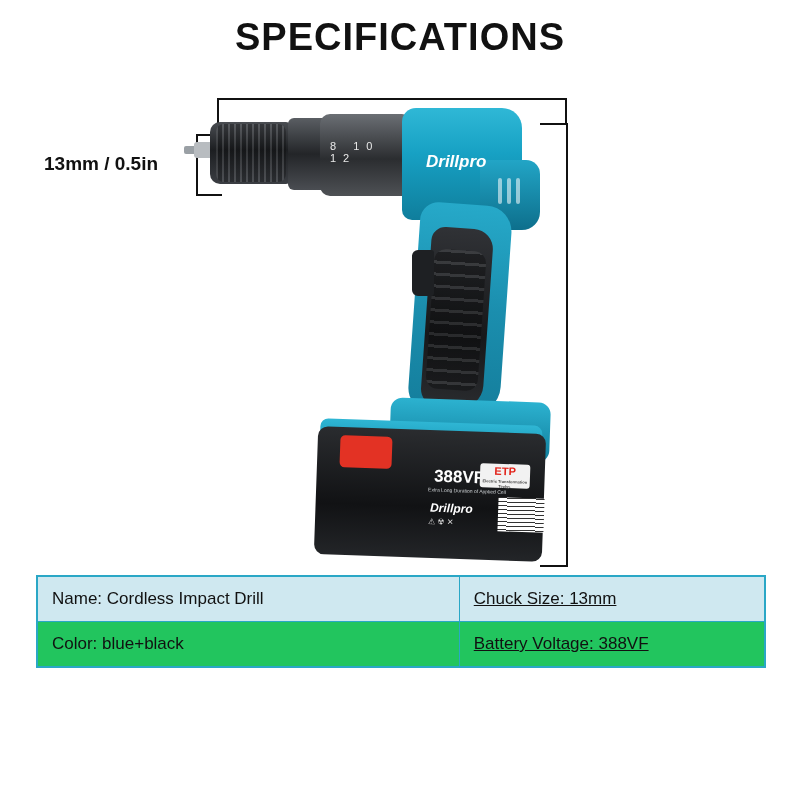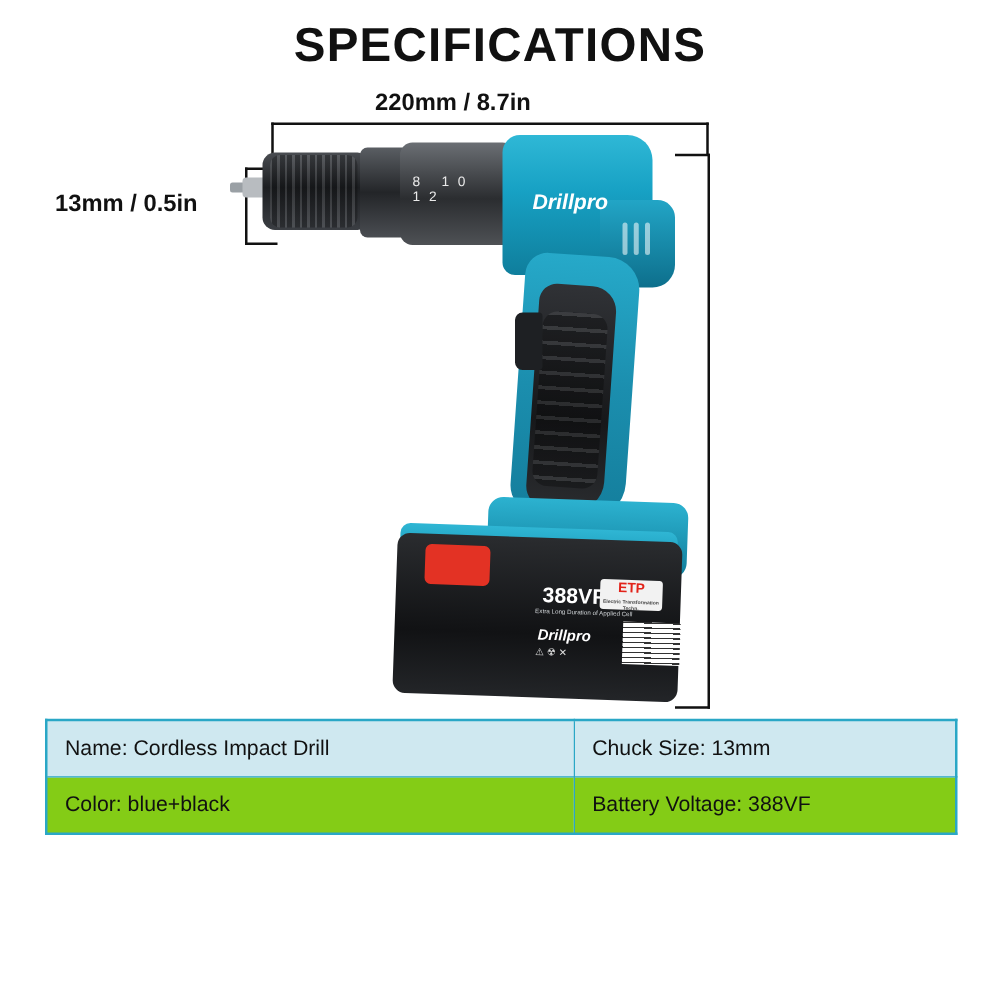--- a/index.html
+++ b/index.html
@@ -231,35 +231,34 @@
     border: 2px solid #2aa7c6;
   }
   .spec-table td {
     border: 1px solid #2aa7c6;
     padding: 11px 14px;
     font-size: 17px;
     color: #111111;
     height: 22px;
   }
   .row-alt td { background: #cfe8f0; }
-  .row-plain td { background: #84cc16; }
+  .row-plain td { background: #22c55e; }
   .col-left { width: 58%; margin-left: 15px; }
-  .col-right { width: 42%; }
+  .col-right { width: 42%; text-decoration: underline; }
 </style>
 </head>
 <body>
 
 <div class="page">
 
   <div class="title">SPECIFICATIONS</div>
 
   <div class="line-h top-measure"></div>
   <div class="tick-v top-tick-left"></div>
   <div class="tick-v top-tick-right"></div>
-  <div class="dim-label dim-top-label">220mm / 8.7in</div>
 
   <div class="line-v left-measure"></div>
   <div class="tick-h left-tick-top"></div>
   <div class="tick-h left-tick-bottom"></div>
   <div class="dim-label dim-left-label">13mm / 0.5in</div>
 
   <div class="line-v right-measure"></div>
   <div class="tick-h right-tick-top"></div>
   <div class="tick-h right-tick-bottom"></div>
 

